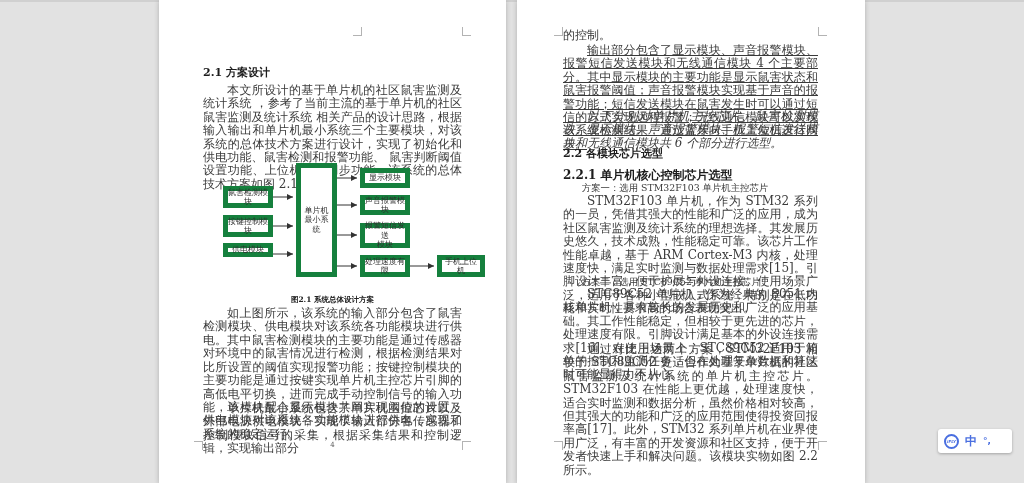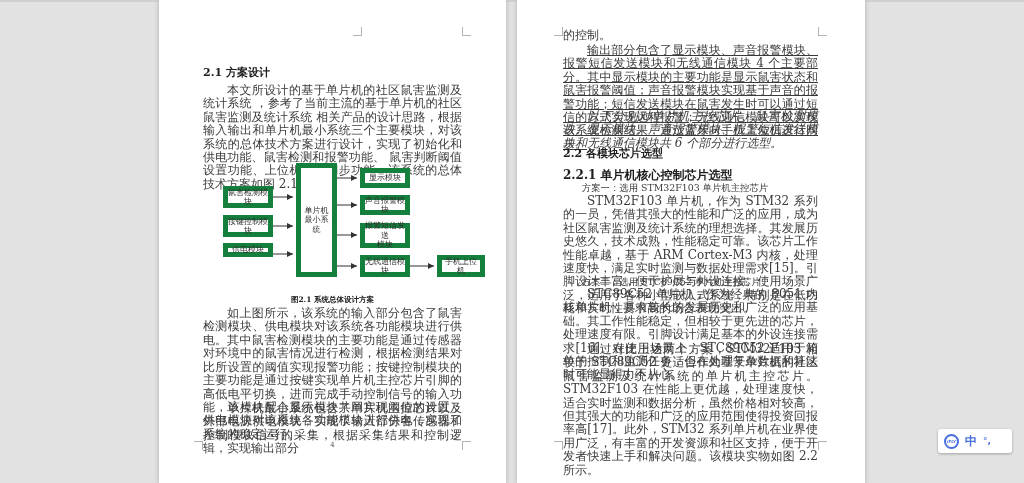--- a/index.html
+++ b/index.html
@@ -83,21 +83,21 @@
       </svg>
       <div class="dbox" style="left:64px;  top:26px; width:50px; height:22px;">鼠害检测模块</div>
       <div class="dbox" style="left:64px;  top:55px; width:50px; height:22px;">按键控制模块</div>
       <div class="dbox" style="left:64px;  top:83px; width:50px; height:14px;">供电模块</div>
       <div class="dbox" style="left:137px; top:3px;  width:41px; height:114px;">单片机
 最小系统</div>
       <div class="dbox" style="left:201px; top:8px;  width:50px; height:20px;">显示模块</div>
       <div class="dbox" style="left:201px; top:35px; width:50px; height:20px;">声音报警模块</div>
       <div class="dbox" style="left:201px; top:63px; width:50px; height:25px;">报警短信发送
 模块</div>
-      <div class="dbox" style="left:201px; top:95px; width:50px; height:22px;">无线通信模块</div>
+      <div class="dbox" style="left:201px; top:95px; width:50px; height:22px;">处理速度有限</div>
       <div class="dbox" style="left:278px; top:95px; width:48px; height:22px;">手机上位机</div>
     </div>
     <div class="fig-caption">图2.1 系统总体设计方案</div>
 
     <div class="para" style="top:307px; left:44px; width:259px;">如上图所示，该系统的输入部分包含了鼠害检测模块、供电模块对该系统各功能模块进行供电。</div>
     <div class="para" style="top:334px; left:44px; width:259px;">其中鼠害检测模块的主要功能是通过传感器对环境中的鼠害情况进行检测，根据检测结果对比所设置的阈值实现报警功能；按键控制模块的主要功能是通过按键实现单片机主控芯片引脚的高低电平切换，进而完成手动控制信号的输入功能，该模块配合显示模块共同实现阈值的设置；供电模块对该系统各功能模块进行供电，实现了系统的稳定运行。</div>
     <div class="para" style="top:402px; left:44px; width:259px;">单片机最小系统包含了单片机主控芯片以及外部电源供电模块，实现了输入部分各传感器和控制模块信号的采集，根据采集结果和控制逻辑，实现输出部分</div>
     <div class="pagenum">4</div>
   </div>
 

